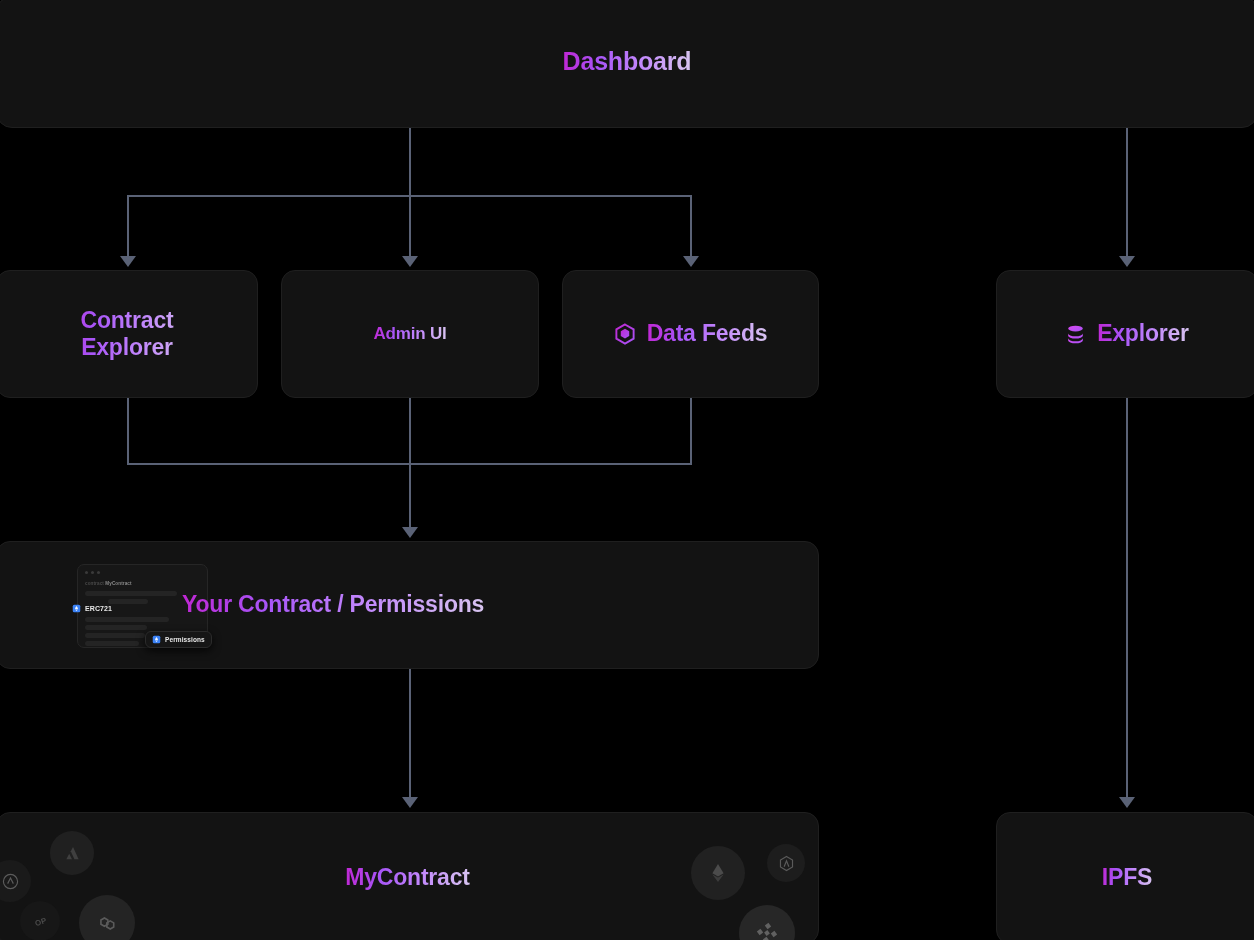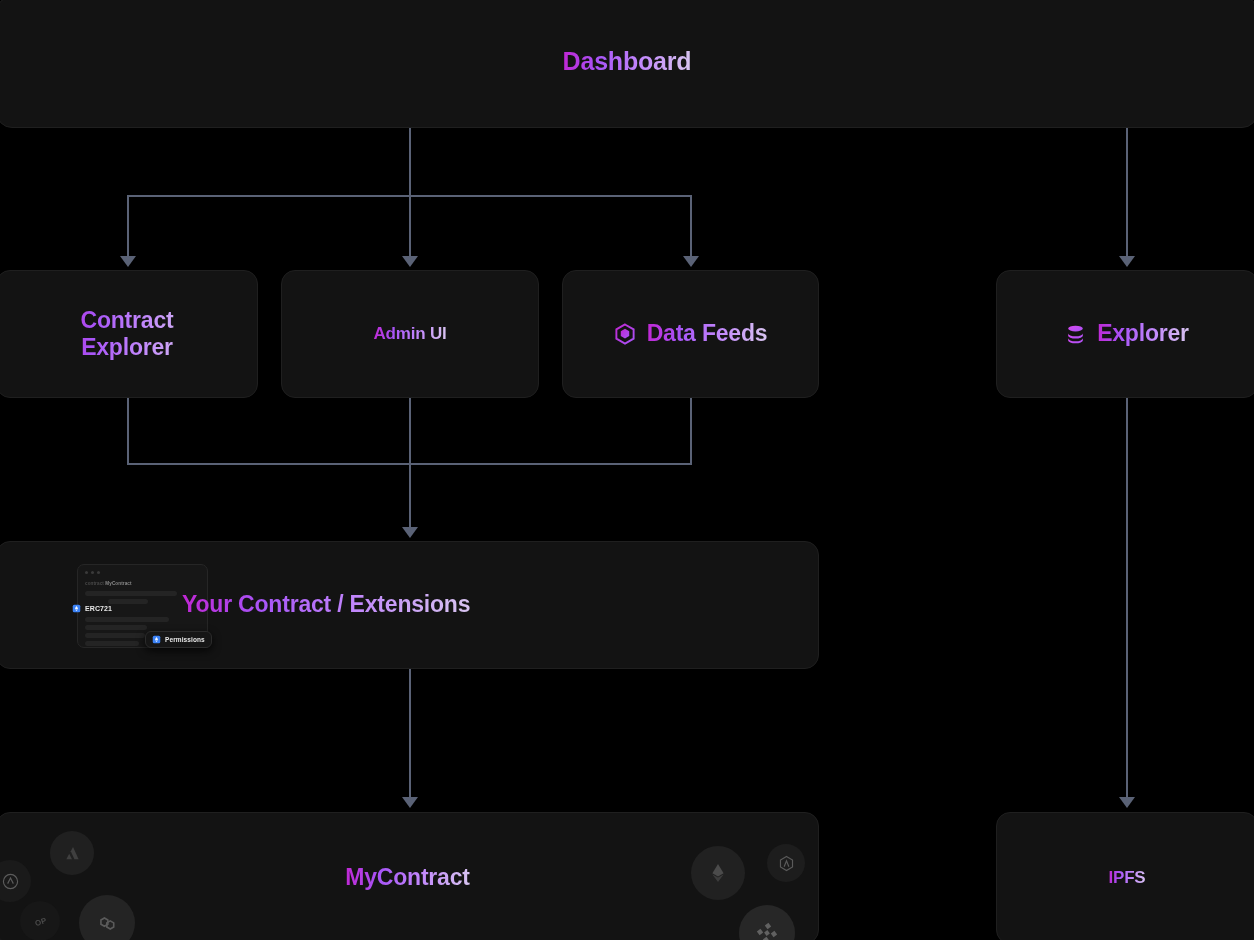--- a/index.html
+++ b/index.html
@@ -50,21 +50,21 @@
   #n-storage .node-label{ font-size:23px; }
 
   #n-your-contract{ left:-4px; top:541px; width:823px; height:128px;
                     justify-content:flex-start; padding-left:0; }
   #n-your-contract .node-label{ font-size:23px; margin-left:185px; }
 
   #n-blockchain{ left:-4px; top:812px; width:823px; height:132px; }
   #n-blockchain .node-label{ font-size:23px; }
 
   #n-ipfs{ left:996px; top:812px; width:262px; height:132px; }
-  #n-ipfs .node-label{ font-size:17px; }
+  #n-ipfs .node-label{ font-size:23px; }
 
   
   .label-row{ display:flex; align-items:center; gap:11px; position:relative; z-index:3; }
 
   
   .conn{ position:absolute; background:#5a6276; z-index:1; }
   .conn.v{ width:2px; }
   .conn.h{ height:2px; }
   .arrow{
     position:absolute; width:0; height:0;
@@ -239,21 +239,21 @@
       <div class="chip" id="chip-permissions">
         <svg class="eth-mark" viewBox="0 0 24 24" aria-hidden="true">
           <rect x="2" y="2" width="20" height="20" rx="4" fill="#3b82f6"></rect>
           <path d="M12 5 L16.4 12.1 L12 14.6 L7.6 12.1 Z" fill="#ffffff" opacity=".95"></path>
           <path d="M12 15.7 L16.4 13.2 L12 19 L7.6 13.2 Z" fill="#ffffff" opacity=".8"></path>
         </svg>
         <span>Permissions</span>
       </div>
     </div>
 
-    <div class="node-label">Your Contract / Extensions</div>
+    <div class="node-label">Your Contract / Permissions</div>
   </div>
 
   <div class="node" id="n-blockchain">
 
     <div class="chain-logo" style="left:-8px; top:47px; width:42px; height:42px; background:#1a1a1a;">
       <svg width="17" height="17" viewBox="0 0 24 24" aria-hidden="true">
         <circle cx="12" cy="12" r="10" fill="none" stroke="#5c5c5c" stroke-width="1.6"></circle>
         <path d="M8 15 L12 7 L16 15" fill="none" stroke="#5c5c5c" stroke-width="1.6"></path>
       </svg>
     </div>

